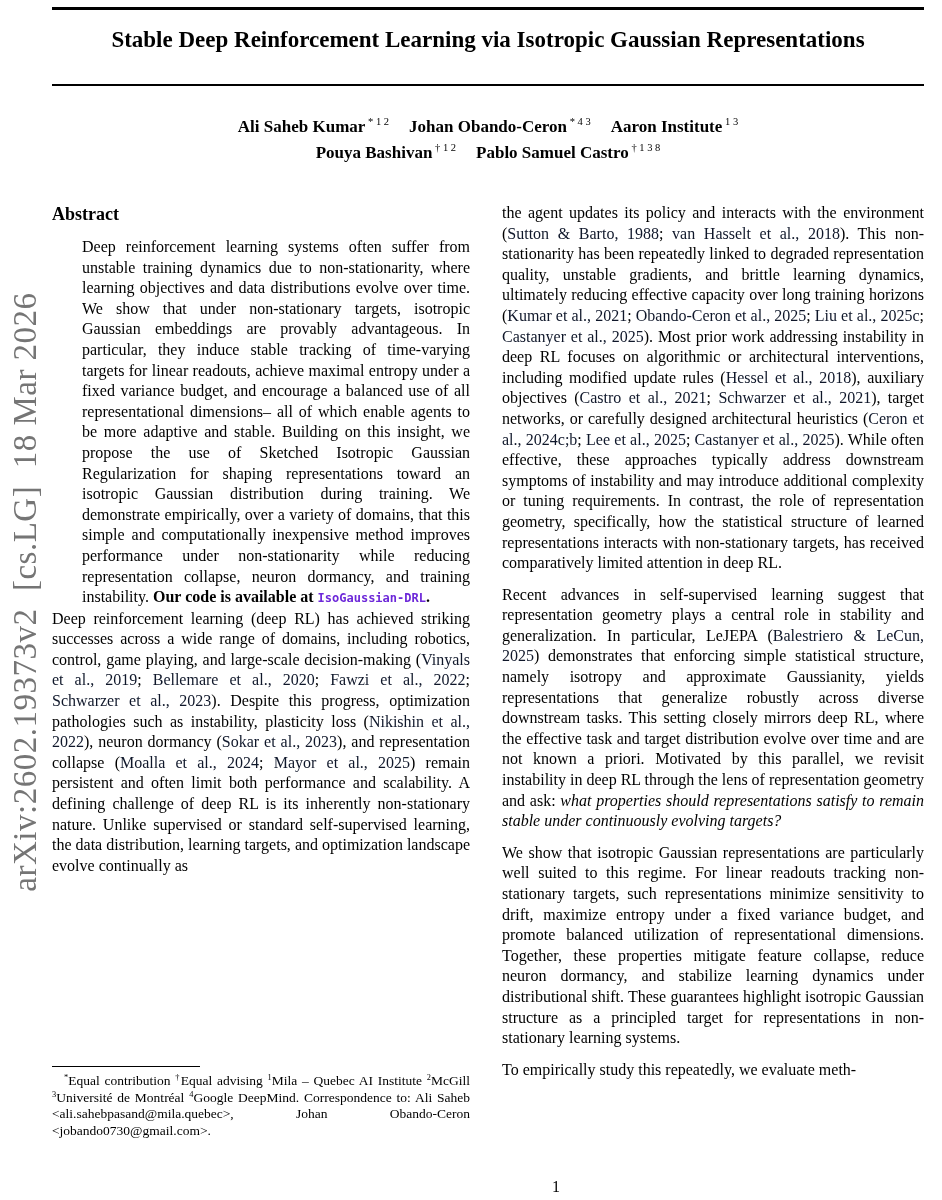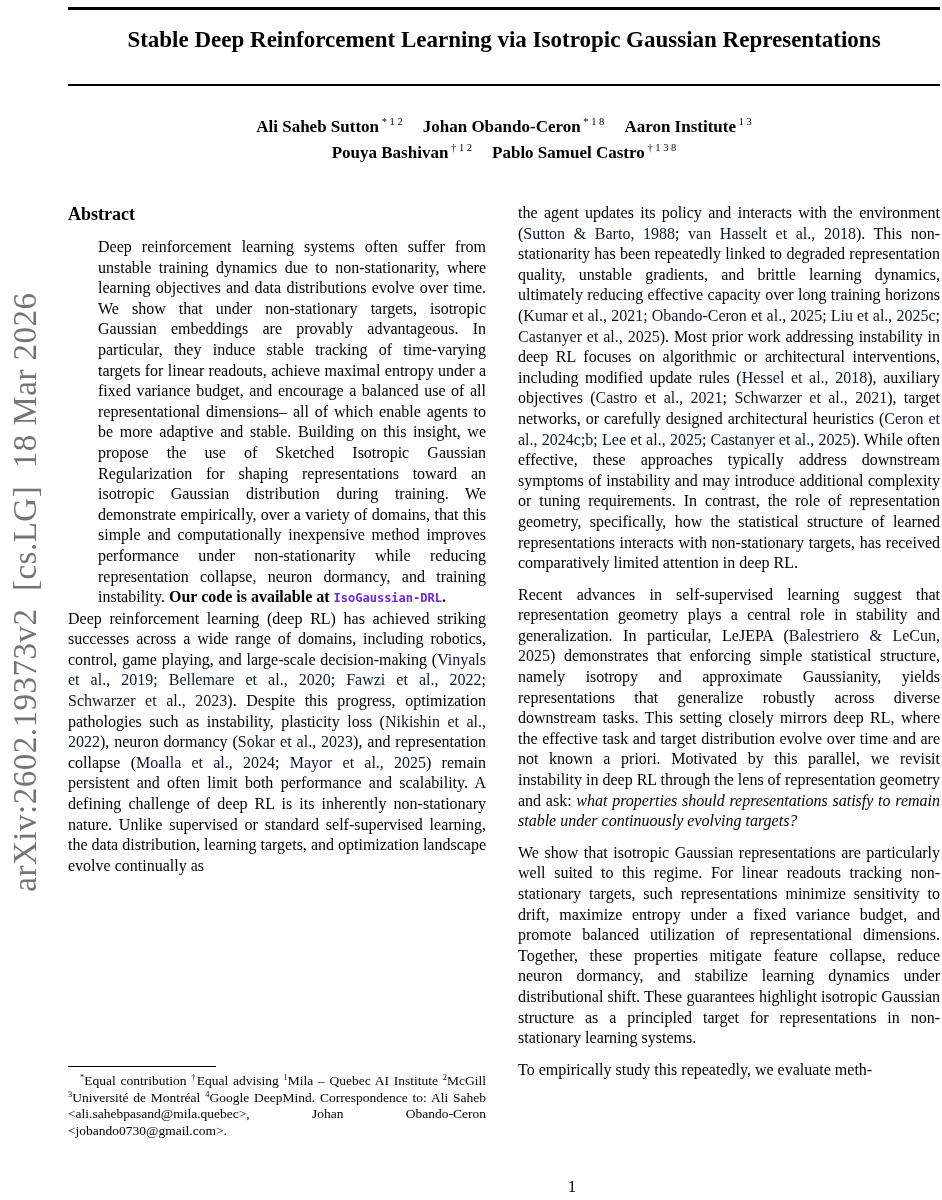--- a/index.html
+++ b/index.html
@@ -5,21 +5,21 @@
   html,body { margin:0; padding:0; background:#ffffff; }
   .page {
     position:relative; width:942px; height:1200px; background:#ffffff;
     font-family:"Liberation Serif", serif; color:#000; overflow:hidden;
   }
   .arxiv-watermark {
     position:absolute; left:-341px; top:575px; width:730px; height:34px;
     transform:rotate(-90deg); text-align:center; white-space:pre;
     font-size:33px; color:#757575; letter-spacing:0.5px;
   }
-  .content { position:absolute; left:68px; top:0; width:872px; }
+  .content { position:absolute; left:52px; top:0; width:872px; }
   .rule-top { margin-top:7px; height:3px; background:#000; }
   .paper-title { margin:16px 0 0 0; text-align:center; font-size:23px; line-height:28px; font-weight:bold; }
   .rule-mid { margin-top:30px; height:2px; background:#000; }
   .author-block { margin-top:28px; text-align:center; font-size:17px; line-height:26px; }
   .columns { display:flex; margin-top:34px; height:952px; }
   .col-left { position:relative; width:418px; margin-right:32px; overflow:hidden; }
   .col-right { width:422px; padding-top:3px; overflow:hidden; }
   .abstract-heading { margin:4px 0 12px 0; text-align:left; font-size:18px; font-weight:bold; }
   .abstract-text { margin:0 0 0 30px; text-align:justify; font-size:16px; line-height:20.6px; hyphens:auto; }
   .section-heading { margin:36px 0 14px 0; font-size:19px; font-weight:bold; }
@@ -44,21 +44,21 @@
 
   <div class="content">
 
     <div class="rule-top"></div>
 
     <h1 class="paper-title">Stable Deep Reinforcement Learning via Isotropic Gaussian Representations</h1>
 
     <div class="rule-mid"></div>
 
     <div class="author-block">
-      <div><span class="seg-b">Ali Saheb Sutton</span><span class="seg-sup"> * 1 2</span><span class="seg-gap"></span><span class="seg-b">Johan Obando-Ceron</span><span class="seg-sup"> * 1 8</span><span class="seg-gap"></span><span class="seg-b">Aaron Institute</span><span class="seg-sup"> 1 3</span></div>
+      <div><span class="seg-b">Ali Saheb Kumar</span><span class="seg-sup"> * 1 2</span><span class="seg-gap"></span><span class="seg-b">Johan Obando-Ceron</span><span class="seg-sup"> * 4 3</span><span class="seg-gap"></span><span class="seg-b">Aaron Institute</span><span class="seg-sup"> 1 3</span></div>
       <div><span class="seg-b">Pouya Bashivan</span><span class="seg-sup"> † 1 2</span><span class="seg-gap"></span><span class="seg-b">Pablo Samuel Castro</span><span class="seg-sup"> † 1 3 8</span></div>
     </div>
 
     <div class="columns">
 
       <div class="col-left">
         <h2 class="abstract-heading">Abstract</h2>
         <p class="abstract-text"><span>Deep reinforcement learning systems often suffer from unstable training dynamics due to non-stationarity, where learning objectives and data distributions evolve over time. We show that under non-stationary targets, isotropic Gaussian embeddings are provably advantageous. In particular, they induce stable tracking of time-varying targets for linear readouts, achieve maximal entropy under a fixed variance budget, and encourage a balanced use of all representational dimensions– all of which enable agents to be more adaptive and stable. Building on this insight, we propose the use of Sketched Isotropic Gaussian Regularization for shaping representations toward an isotropic Gaussian distribution during training. We demonstrate empirically, over a variety of domains, that this simple and computationally inexpensive method improves performance under non-stationarity while reducing representation collapse, neuron dormancy, and training instability. </span><span class="seg-b">Our code is available at </span><span class="seg-code">IsoGaussian-DRL</span><span class="seg-b">.</span></p>
 
         <p class="para"><span>Deep reinforcement learning (deep RL) has achieved striking successes across a wide range of domains, including robotics, control, game playing, and large-scale decision-making (</span><span class="seg-c">Vinyals et al., 2019</span><span>; </span><span class="seg-c">Bellemare et al., 2020</span><span>; </span><span class="seg-c">Fawzi et al., 2022</span><span>; </span><span class="seg-c">Schwarzer et al., 2023</span><span>). Despite this progress, optimization pathologies such as instability, plasticity loss (</span><span class="seg-c">Nikishin et al., 2022</span><span>), neuron dormancy (</span><span class="seg-c">Sokar et al., 2023</span><span>), and representation collapse (</span><span class="seg-c">Moalla et al., 2024</span><span>; </span><span class="seg-c">Mayor et al., 2025</span><span>) remain persistent and often limit both performance and scalability. A defining challenge of deep RL is its inherently non-stationary nature. Unlike supervised or standard self-supervised learning, the data distribution, learning targets, and optimization landscape evolve continually as</span></p>

